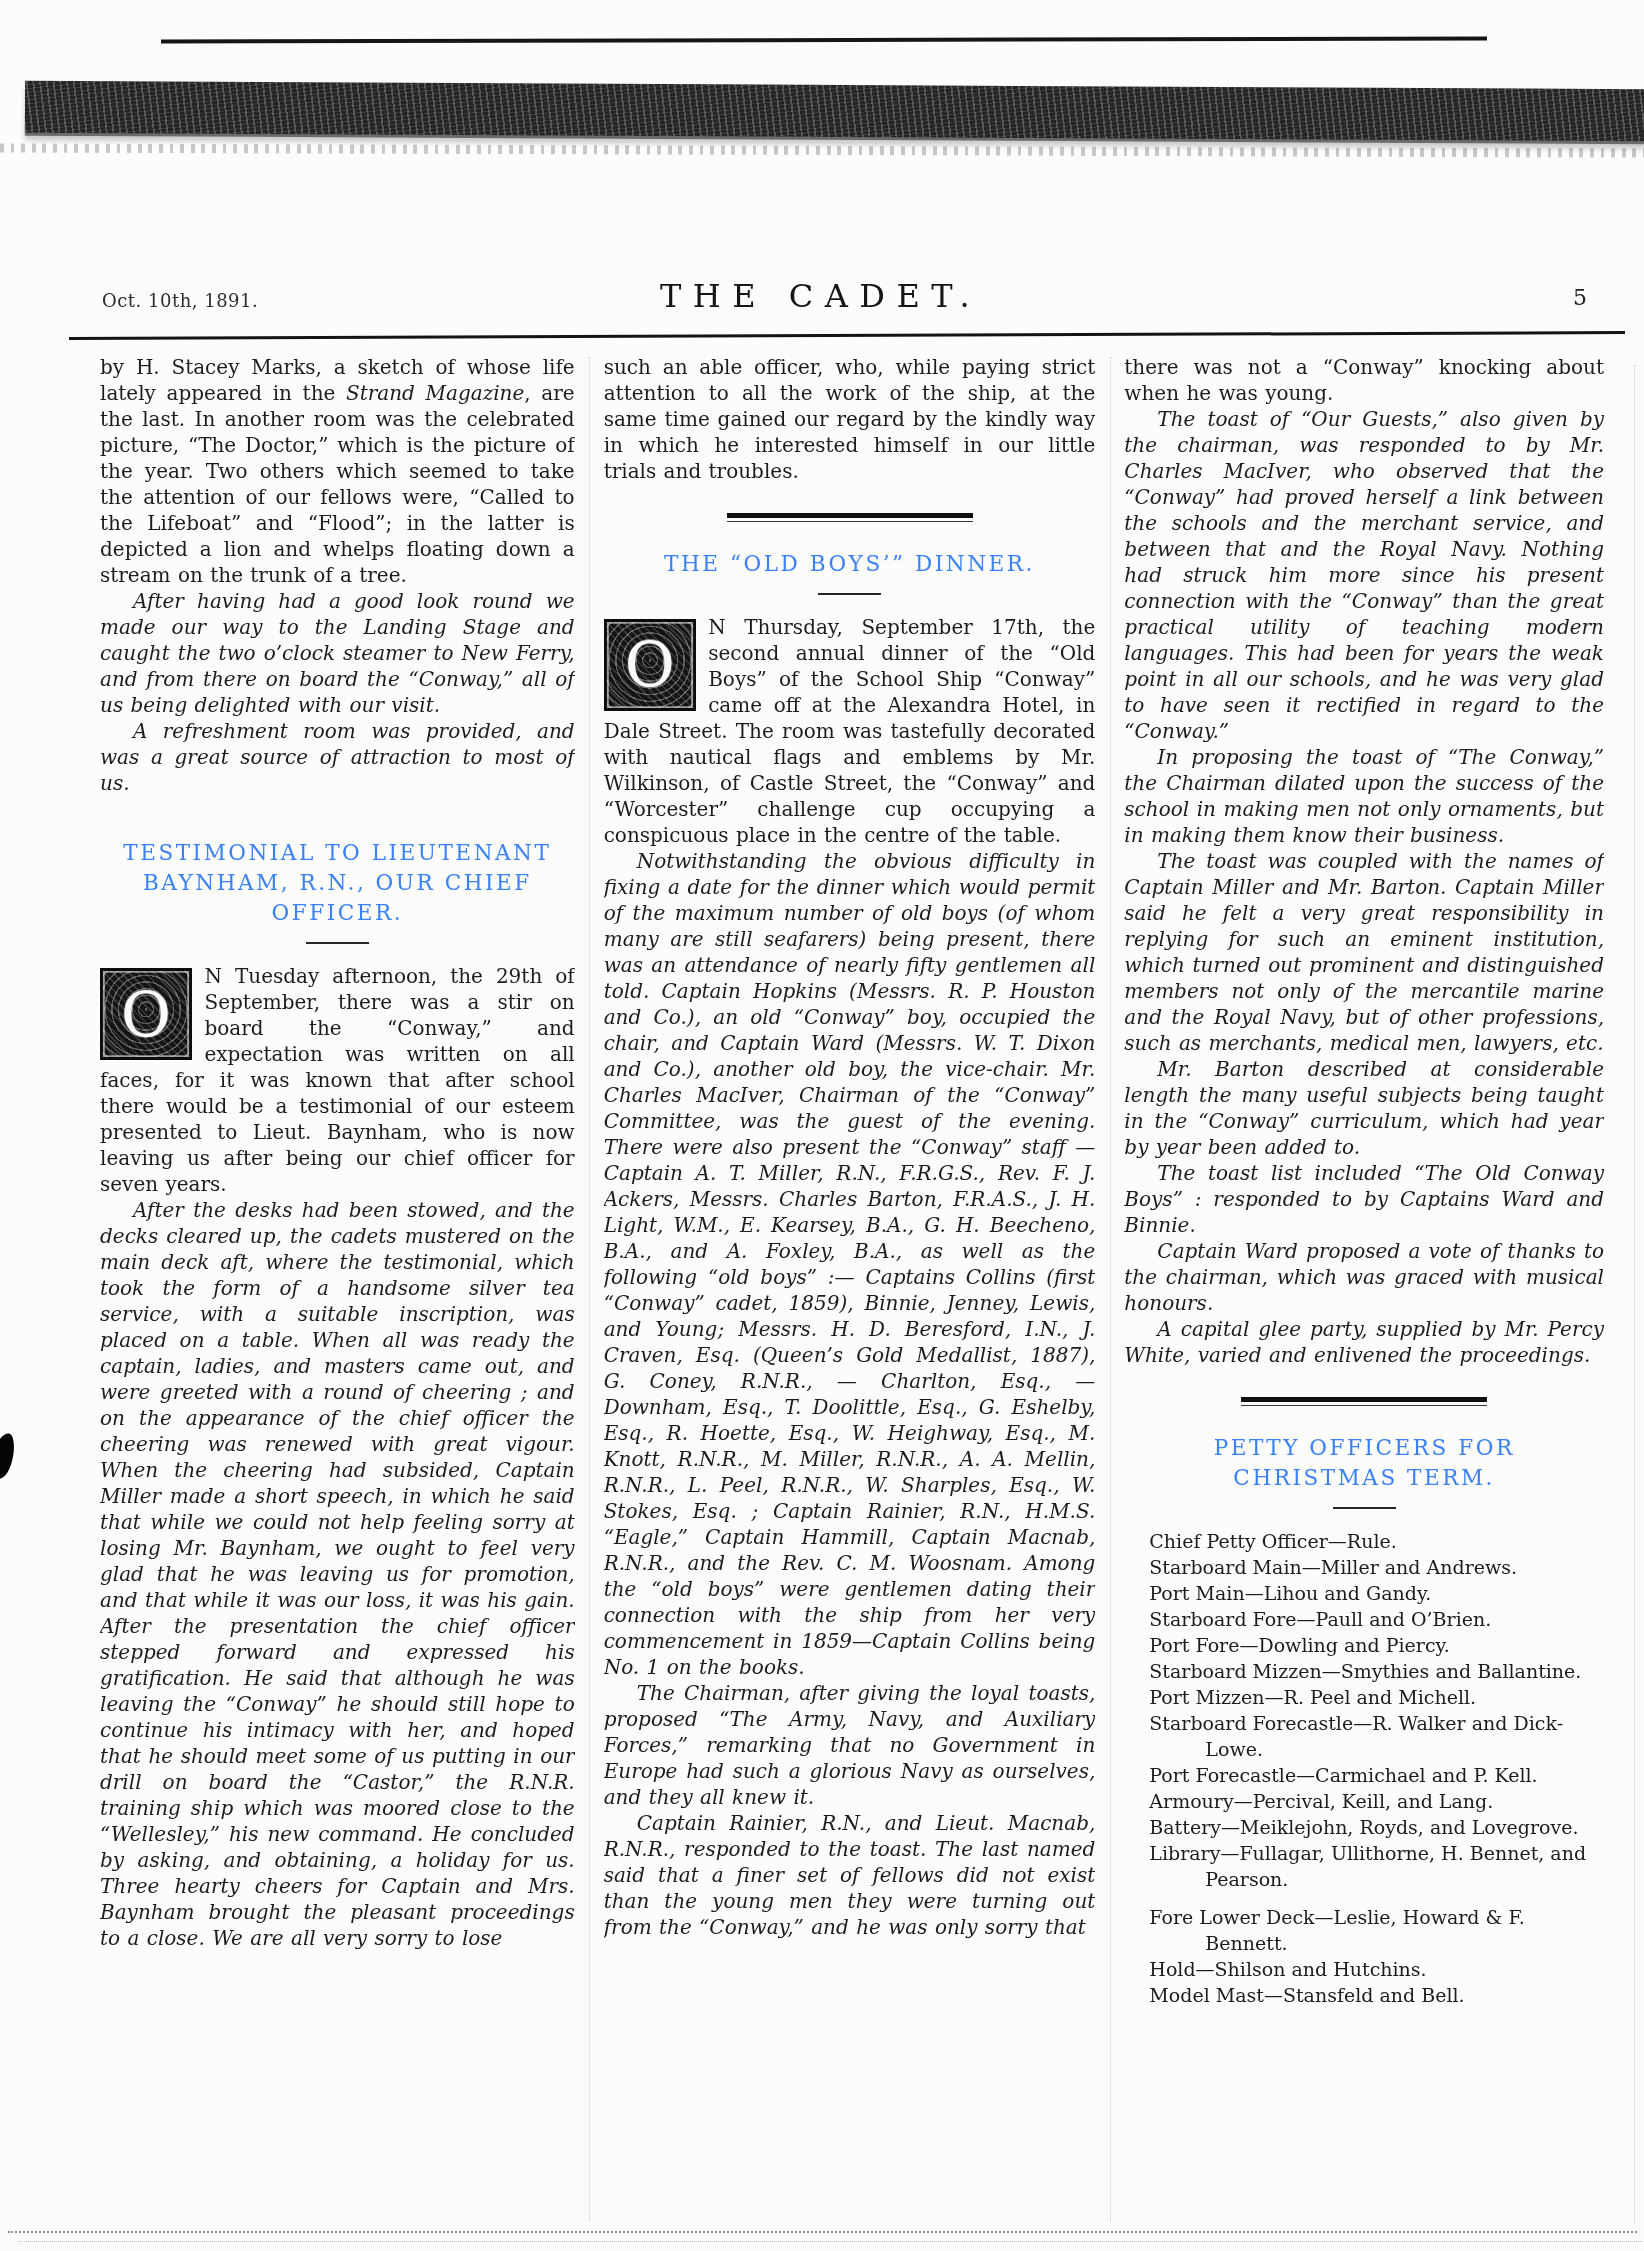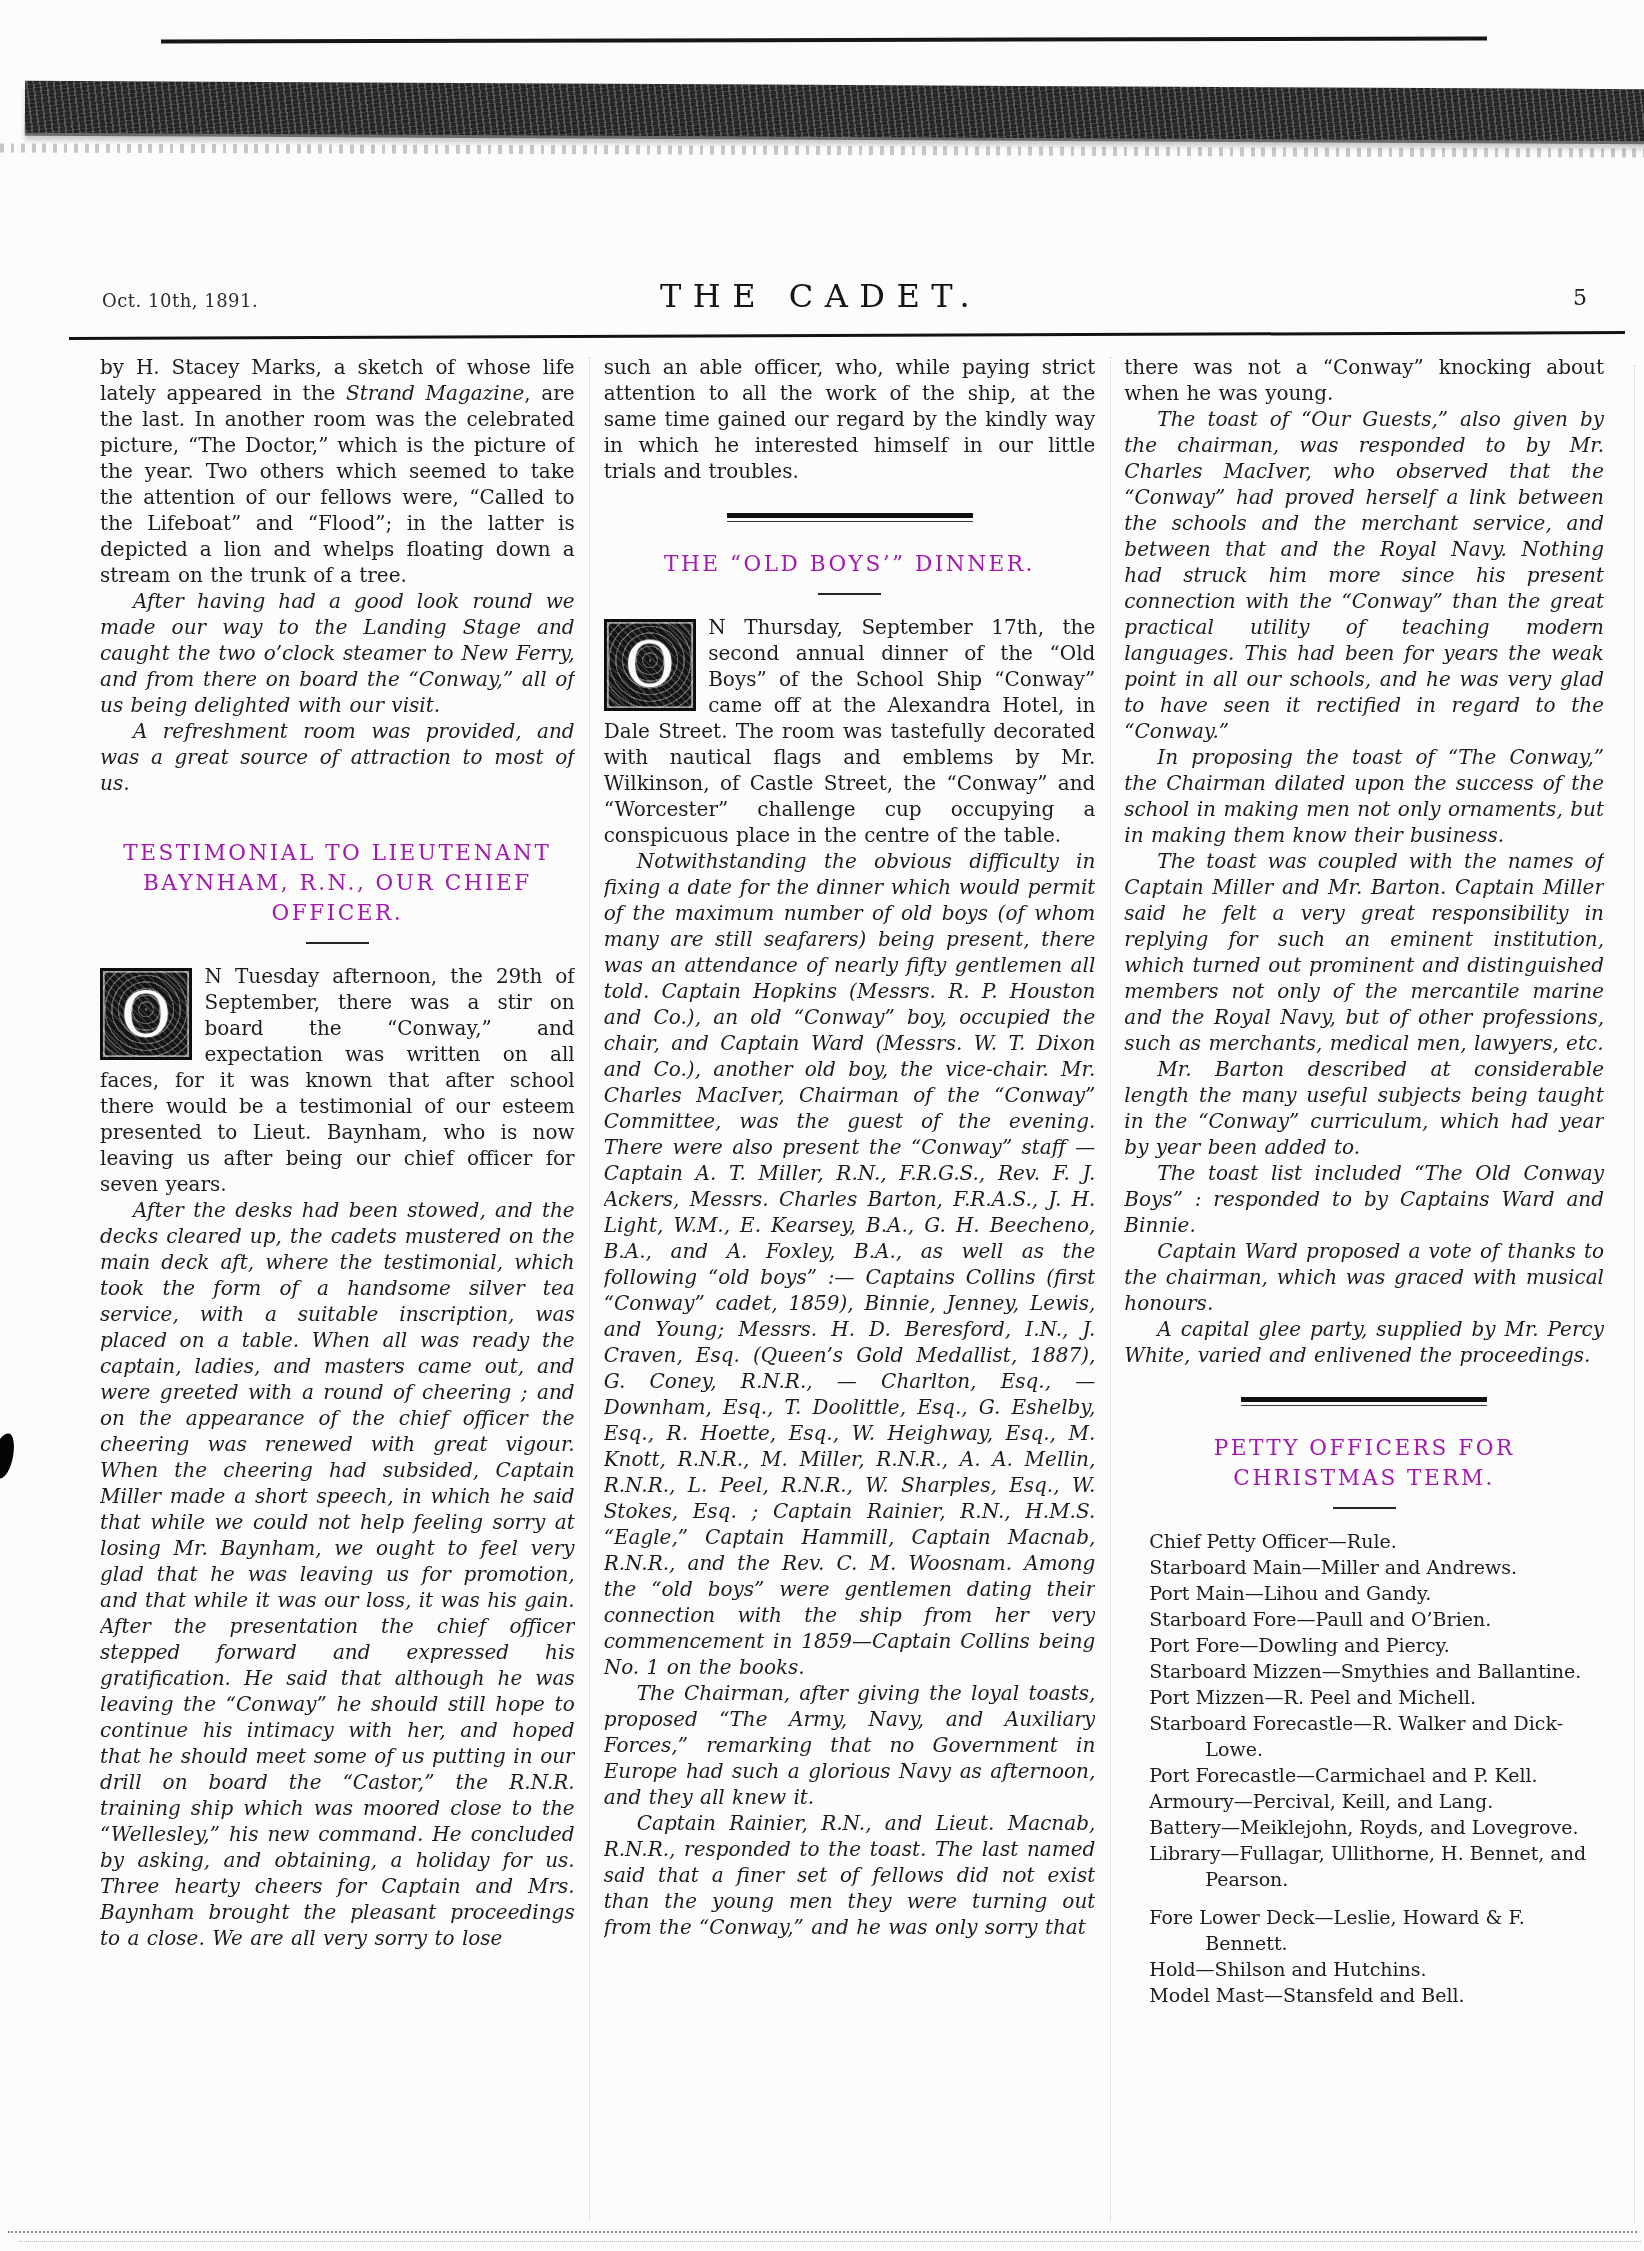--- a/index.html
+++ b/index.html
@@ -72,21 +72,21 @@
   .col-rule-1 { left:589px; }
   .col-rule-2 { left:1110px; }
   
   .para {
     margin:0; font-size:20px; line-height:26px; text-align:justify;
     text-justify:inter-word; word-spacing:1px;
   }
   .indent { text-indent:33px;font-style:italic; }
   .article-heading {
     margin:42px 13.4px 0; font-weight:normal; text-align:center;
-    font-size:21.6px; line-height:30px; letter-spacing:2.5px; color:#a21caf;
+    font-size:21.6px; line-height:30px; letter-spacing:2.5px; color:#3b82f6;
   }
   .heading-rule { width:63px; height:1.9px; background:#262626; margin:14.4px auto 19px; }
   .section-divider { width:246px; margin:29px auto 27px; }
   .section-divider .thick { height:4.8px; background:#101010; }
   .section-divider .thin { height:1px; background:#3a3a3a; margin-top:2.9px; }
   .dropcap {
     float:left; width:92px; height:92px; margin:4.8px 12.5px 2.9px 0;
     background:
       repeating-radial-gradient(circle at 50% 45%, rgba(255,255,255,.30) 0 1.4px, rgba(0,0,0,0) 1.4px 6.7px),
       repeating-linear-gradient(45deg, rgba(255,255,255,.14) 0 1.9px, rgba(0,0,0,0) 1.9px 5.8px),
@@ -154,21 +154,21 @@
 
       <h2 class="article-heading" style="margin-top:5.8px;">THE “OLD BOYS’” DINNER.</h2>
       <div class="heading-rule"></div>
 
       <p class="para">
         <span class="dropcap">
             <span class="dropcap-letter">O</span>
           </span><span>N Thursday, September 17th, the second annual dinner of the “Old Boys” of the School Ship “Conway” came off at the Alexandra Hotel, in Dale Street. The room was tastefully decorated with nautical flags and emblems by Mr. Wilkinson, of Castle Street, the “Conway” and “Worcester” challenge cup occupying a conspicuous place in the centre of the table.</span>
       </p>
       <p class="para indent">Notwithstanding the obvious difficulty in fixing a date for the dinner which would permit of the maximum number of old boys (of whom many are still seafarers) being present, there was an attendance of nearly fifty gentlemen all told.  Captain Hopkins (Messrs. R. P. Houston and Co.), an old “Conway” boy, occupied the chair, and Captain Ward (Messrs. W. T. Dixon and Co.), another old boy, the vice-chair.  Mr. Charles MacIver, Chairman of the “Conway” Committee, was the guest of the evening.  There were also present the “Conway” staff — Captain A. T. Miller, R.N., F.R.G.S., Rev. F. J. Ackers, Messrs. Charles Barton, F.R.A.S., J. H. Light, W.M., E. Kearsey, B.A., G. H. Beecheno, B.A., and A. Foxley, B.A., as well as the following “old boys” :— Captains Collins (first “Conway” cadet, 1859), Binnie, Jenney, Lewis, and Young; Messrs. H. D. Beresford, I.N., J. Craven, Esq. (Queen’s Gold Medallist, 1887), G. Coney, R.N.R., — Charlton, Esq., — Downham, Esq., T. Doolittle, Esq., G. Eshelby, Esq., R. Hoette, Esq., W. Heighway, Esq., M. Knott, R.N.R., M. Miller, R.N.R., A. A. Mellin, R.N.R., L. Peel, R.N.R., W. Sharples, Esq., W. Stokes, Esq. ; Captain Rainier, R.N., H.M.S. “Eagle,” Captain Hammill, Captain Macnab, R.N.R., and the Rev. C. M. Woosnam.  Among the “old boys” were gentlemen dating their connection with the ship from her very commencement in 1859—Captain Collins being No. 1 on the books.</p>
-      <p class="para indent">The Chairman, after giving the loyal toasts, proposed “The Army, Navy, and Auxiliary Forces,” remarking that no Government in Europe had such a glorious Navy as afternoon, and they all knew it.</p>
+      <p class="para indent">The Chairman, after giving the loyal toasts, proposed “The Army, Navy, and Auxiliary Forces,” remarking that no Government in Europe had such a glorious Navy as ourselves, and they all knew it.</p>
       <p class="para indent">Captain Rainier, R.N., and Lieut. Macnab, R.N.R., responded to the toast. The last named said that a finer set of fellows did not exist than the young men they were turning out from the “Conway,” and he was only sorry that</p>
     </section>
 
     <section class="column col-3">
       <p class="para">there was not a “Conway” knocking about when he was young.</p>
       <p class="para indent">The toast of “Our Guests,” also given by the chairman, was responded to by Mr. Charles MacIver, who observed that the “Conway” had proved herself a link between the schools and the merchant service, and between that and the Royal Navy.  Nothing had struck him more since his present connection with the “Conway” than the great practical utility of teaching modern languages. This had been for years the weak point in all our schools, and he was very glad to have seen it rectified in regard to the “Conway.”</p>
       <p class="para indent">In proposing the toast of “The Conway,” the Chairman dilated upon the success of the school in making men not only ornaments, but in making them know their business.</p>
       <p class="para indent">The toast was coupled with the names of Captain Miller and Mr. Barton. Captain Miller said he felt a very great responsibility in replying for such an eminent institution, which turned out prominent and distinguished members not only of the mercantile marine and the Royal Navy, but of other professions, such as merchants, medical men, lawyers, etc.</p>
       <p class="para indent">Mr. Barton described at considerable length the many useful subjects being taught in the “Conway” curriculum, which had year by year been added to.</p>
       <p class="para indent">The toast list included “The Old Conway Boys” : responded to by Captains Ward and Binnie.</p>

